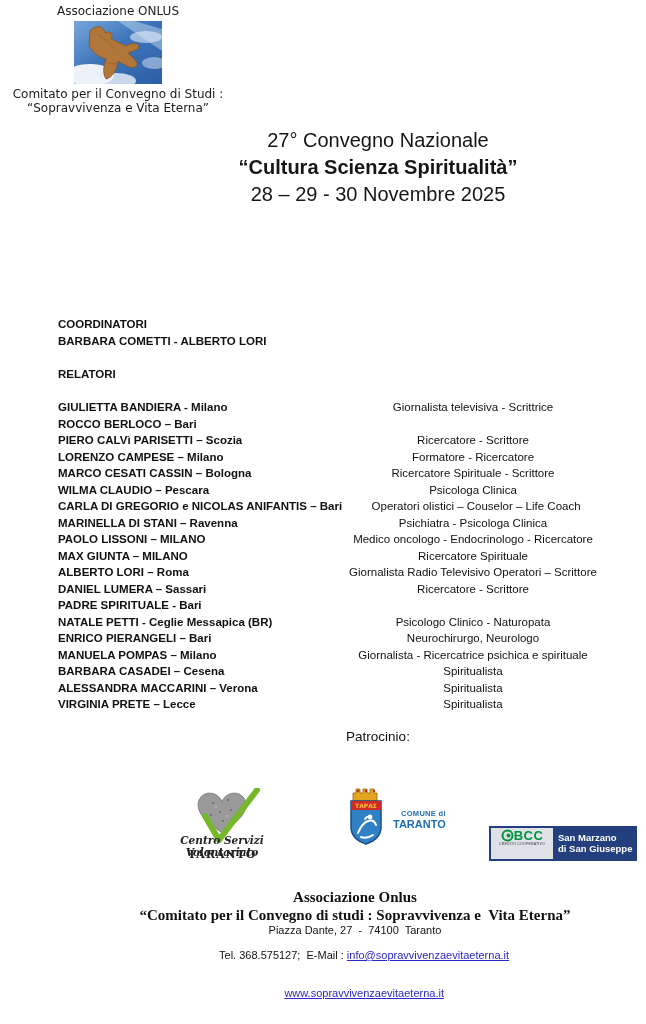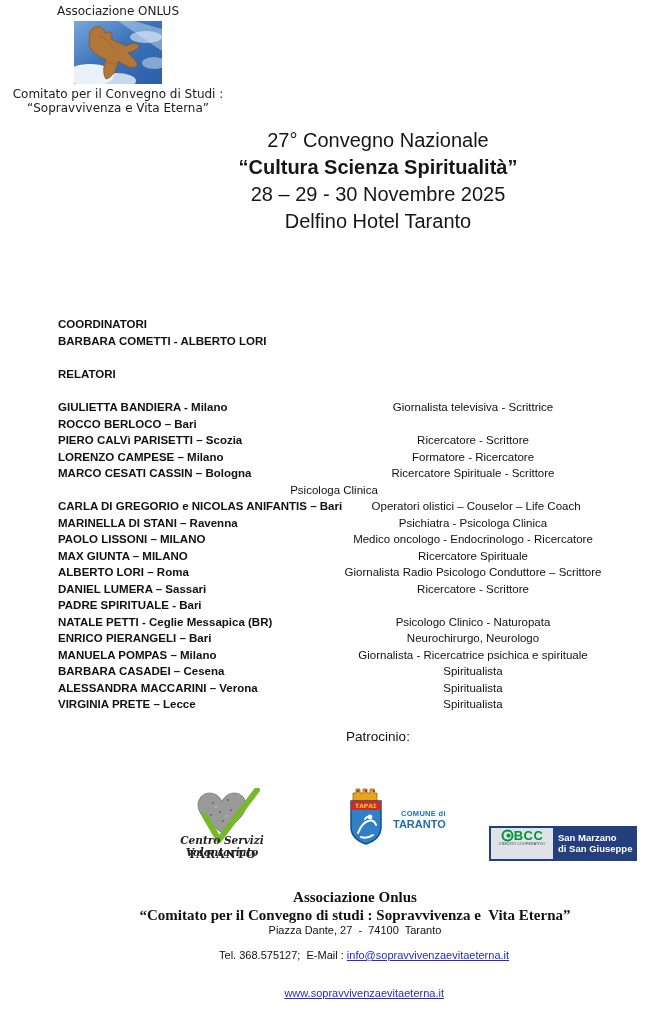--- a/index.html
+++ b/index.html
@@ -88,21 +88,20 @@
     <div class="committee">
       <div>Comitato per il Convegno di Studi :</div>
       <div>“Sopravvivenza e Vita Eterna”</div>
     </div>
   </div>
 
   <div class="title">
     <div>27° Convegno Nazionale</div>
     <div class="b">“Cultura Scienza Spiritualità”</div>
     <div>28 – 29 - 30 Novembre 2025</div>
-    <div>Delfino Hotel Taranto</div>
   </div>
 
   <div class="coord">
     <div>COORDINATORI</div>
     <div>BARBARA COMETTI - ALBERTO LORI</div>
     <div class="gap"></div>
     <div>RELATORI</div>
   </div>
 
   <div class="speakers" id="speaker-rows">
@@ -119,41 +118,42 @@
       </div>
       <div class="sp-row">
         <span class="sp-name">LORENZO CAMPESE – Milano</span>
         <span class="sp-role">Formatore - Ricercatore</span>
       </div>
       <div class="sp-row">
         <span class="sp-name">MARCO CESATI CASSIN – Bologna</span>
         <span class="sp-role">Ricercatore Spirituale - Scrittore</span>
       </div>
       <div class="sp-row">
+        <span class="sp-name">WILMA CLAUDIO – Pescara</span>
         <span class="sp-role">Psicologa Clinica</span>
       </div>
       <div class="sp-row">
         <span class="sp-name">CARLA DI GREGORIO e NICOLAS ANIFANTIS – Bari</span>
         <span class="sp-role">Operatori olistici – Couselor – Life Coach</span>
       </div>
       <div class="sp-row">
         <span class="sp-name">MARINELLA DI STANI – Ravenna</span>
         <span class="sp-role">Psichiatra - Psicologa Clinica</span>
       </div>
       <div class="sp-row">
         <span class="sp-name">PAOLO LISSONI – MILANO</span>
         <span class="sp-role">Medico oncologo - Endocrinologo - Ricercatore</span>
       </div>
       <div class="sp-row">
         <span class="sp-name">MAX GIUNTA – MILANO</span>
         <span class="sp-role">Ricercatore Spirituale</span>
       </div>
       <div class="sp-row">
         <span class="sp-name">ALBERTO LORI – Roma</span>
-        <span class="sp-role">Giornalista Radio Psicologo Conduttore – Scrittore</span>
+        <span class="sp-role">Giornalista Radio Televisivo Operatori – Scrittore</span>
       </div>
       <div class="sp-row">
         <span class="sp-name">DANIEL LUMERA – Sassari</span>
         <span class="sp-role">Ricercatore - Scrittore</span>
       </div>
       <div class="sp-row">
         <span class="sp-name">PADRE SPIRITUALE - Bari</span>
         <span class="sp-role"></span>
       </div>
       <div class="sp-row">

